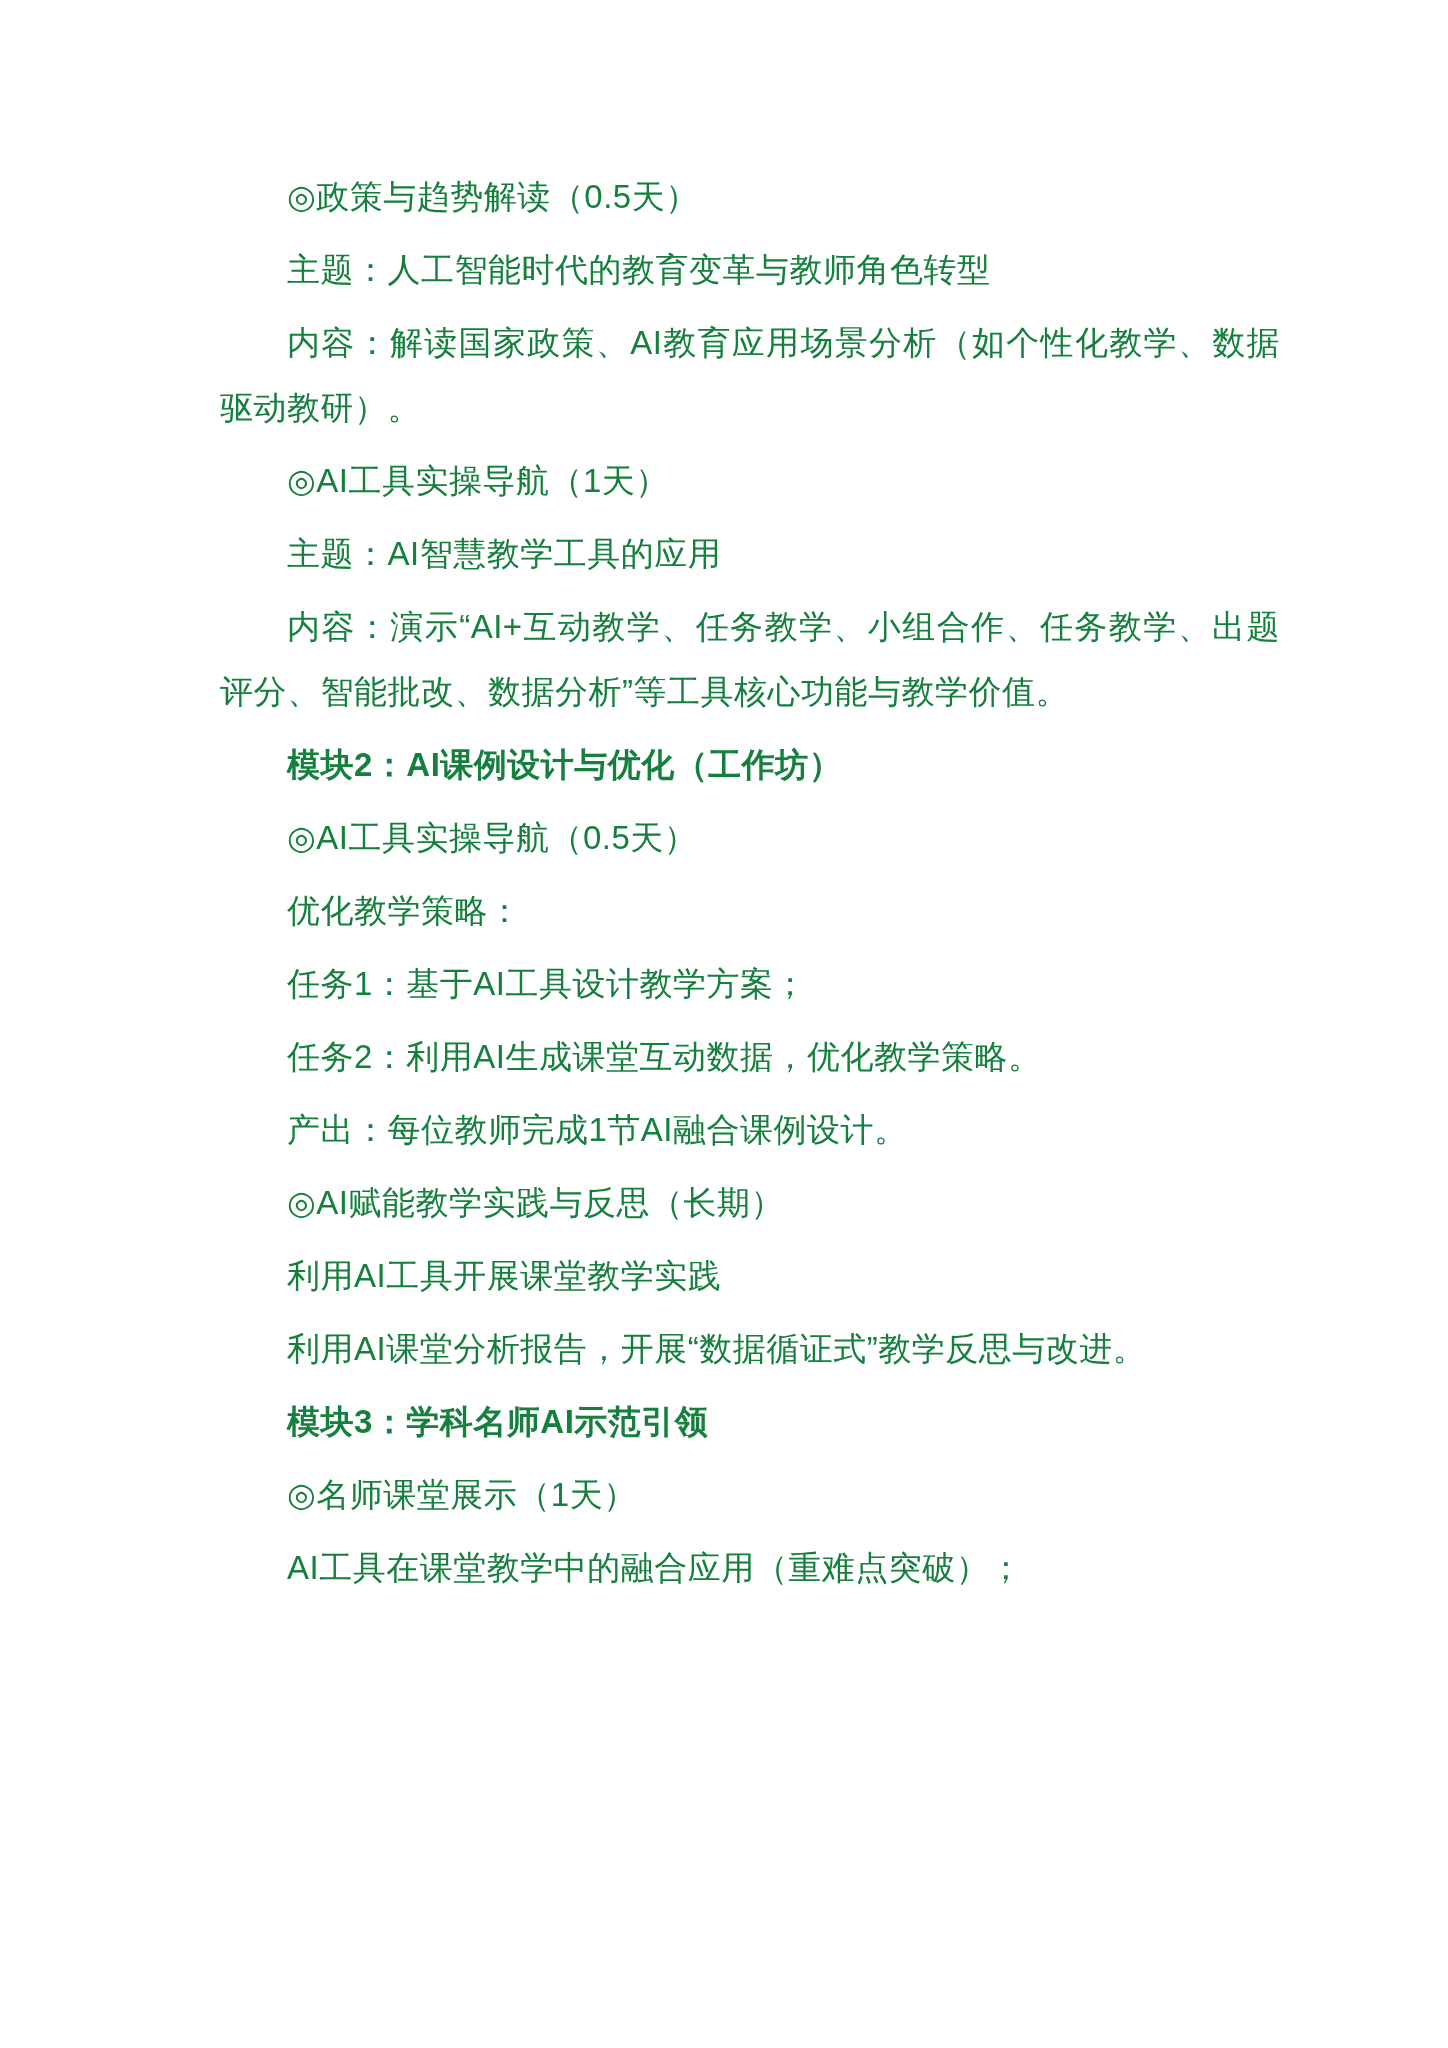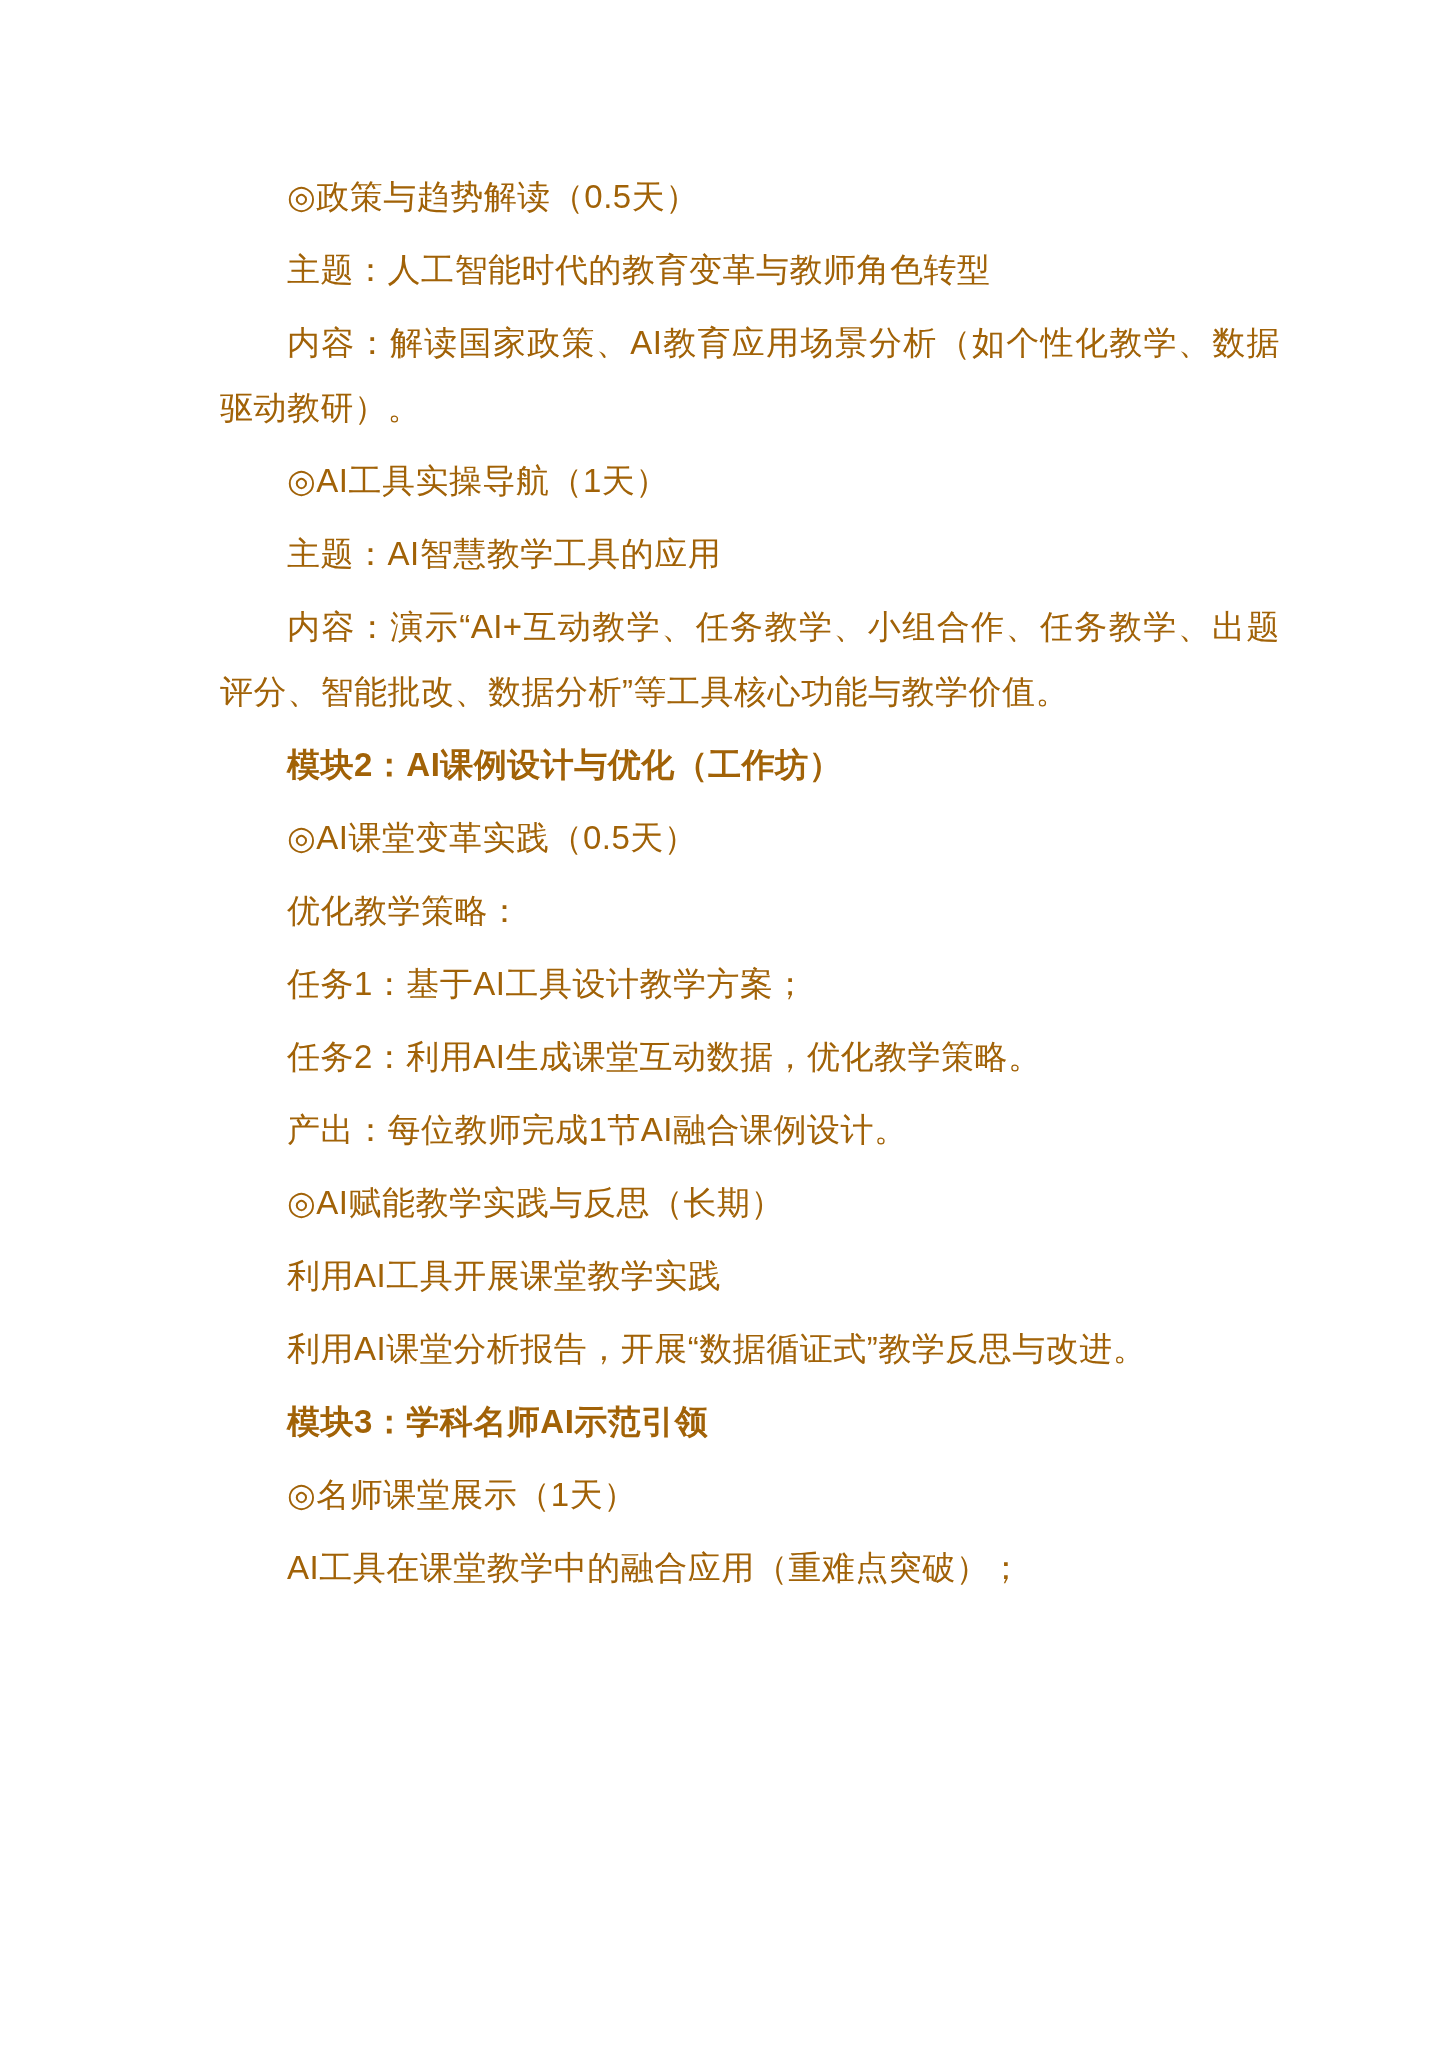--- a/index.html
+++ b/index.html
@@ -21,40 +21,40 @@
     font-family: "Liberation Sans", "DejaVu Sans", sans-serif;
     color: #000000;
   }
   .doc-body p {
     margin: 8px 0;
     font-size: 33px;
     line-height: 65px;
     letter-spacing: 0.5px;
     text-indent: 67px;
     text-align: justify;
-    color: #a16207;
+    color: #15803d;
     font-weight: normal;
   }
   .doc-body p.module-heading {
     font-weight: bold;
   }
 </style>
 </head>
 <body>
 
 <div class="page">
   <div class="doc-body">
     <p>◎政策与趋势解读（0.5天）</p>
     <p>主题：人工智能时代的教育变革与教师角色转型</p>
     <p>内容：解读国家政策、AI教育应用场景分析（如个性化教学、数据驱动教研）。</p>
     <p>◎AI工具实操导航（1天）</p>
     <p>主题：AI智慧教学工具的应用</p>
     <p>内容：演示“AI+互动教学、任务教学、小组合作、任务教学、出题评分、智能批改、数据分析”等工具核心功能与教学价值。</p>
     <p class="module-heading">模块2：AI课例设计与优化（工作坊）</p>
-    <p>◎AI课堂变革实践（0.5天）</p>
+    <p>◎AI工具实操导航（0.5天）</p>
     <p>优化教学策略：</p>
     <p>任务1：基于AI工具设计教学方案；</p>
     <p>任务2：利用AI生成课堂互动数据，优化教学策略。</p>
     <p>产出：每位教师完成1节AI融合课例设计。</p>
     <p>◎AI赋能教学实践与反思（长期）</p>
     <p>利用AI工具开展课堂教学实践</p>
     <p>利用AI课堂分析报告，开展“数据循证式”教学反思与改进。</p>
     <p class="module-heading">模块3：学科名师AI示范引领</p>
     <p>◎名师课堂展示（1天）</p>
     <p>AI工具在课堂教学中的融合应用（重难点突破）；</p>

